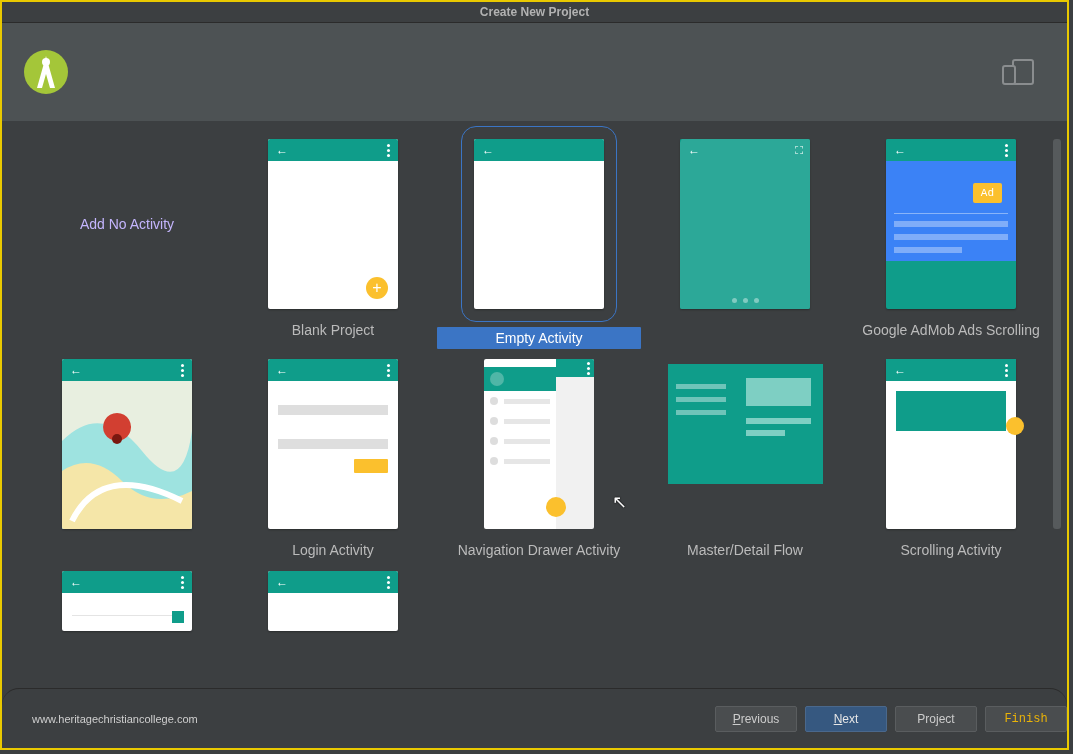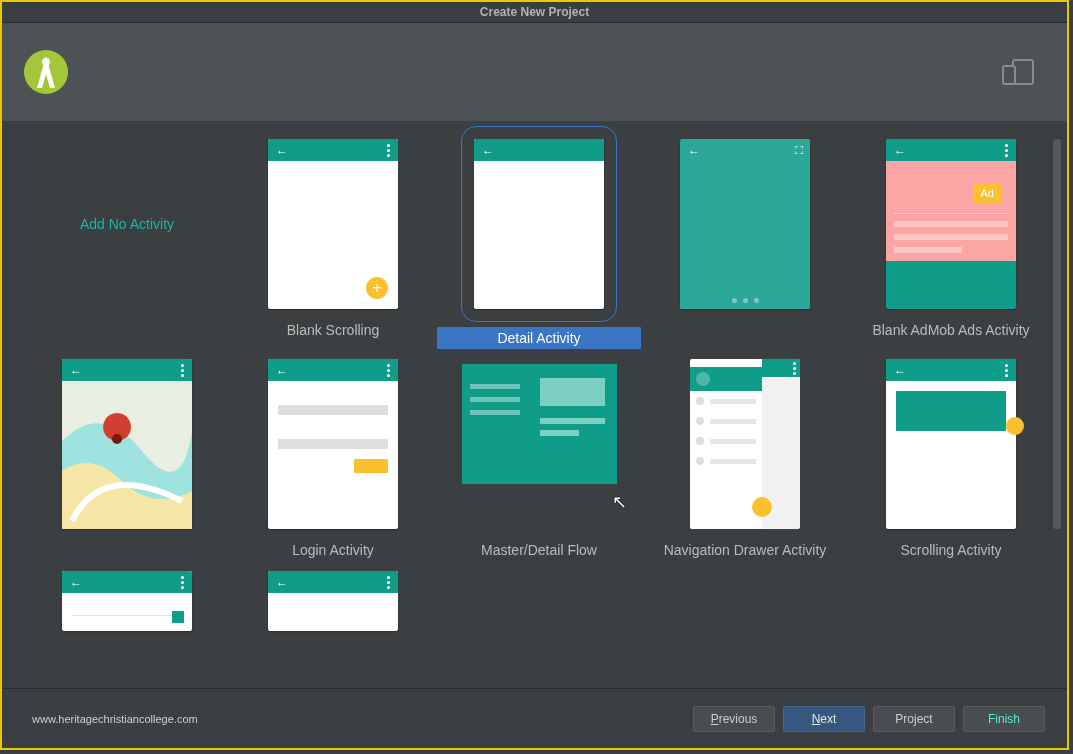--- a/index.html
+++ b/index.html
@@ -24,21 +24,21 @@
   .menu-dots i{width:3px;height:3px;background:#fff;border-radius:50%;display:block;}
   .label{margin-top:10px;font-size:14px;color:#bbbbbb;text-align:center;height:22px;line-height:22px;width:100%;}
   .selected .thumb{outline:1px solid #3b75c5;outline-offset:12px;}
   .selected .label{background:#3b75c5;color:#fff;border-radius:1px;width:204px;margin-left:-7px;margin-right:-7px;margin-top:18px;}
 
   
   .fab{position:absolute;bottom:10px;right:10px;width:22px;height:22px;border-radius:50%;background:#fbc02d;color:#fff;font-size:16px;display:flex;align-items:center;justify-content:center;}
   .fullscreen{background:#0f9d8a;}
   .fullscreen-body{position:absolute;inset:0;background:#0f9d8a;}
   .diag{position:absolute;left:-20%;top:-10%;width:180%;height:150%;transform:rotate(-65deg);background:rgba(255,255,255,.12);}
-  .ad-body{background:#fca5a5;padding:8px;}
+  .ad-body{background:#3b82f6;padding:8px;font-family:Liberation Mono, monospace;}
   .ad-tag{float:right;background:#fbc02d;color:#fff;font-size:11px;padding:4px 8px;border-radius:2px;margin:14px 6px 10px 0;}
   .ad-lines{clear:both;border-top:1px solid rgba(255,255,255,.4);}
   .ad-lines div{height:6px;background:rgba(255,255,255,.35);margin-top:7px;}
   .ad-lines div:last-child{width:60%;}
   .login-field{height:10px;background:#dedede;margin:24px 10px 0 10px;}
   .login-btn{height:14px;width:34px;background:#fbc02d;float:right;margin:10px 10px 0 0;border-radius:1px;}
   .md-wrap{background:#0f9d8a;width:155px;height:120px;display:flex;}
   .md-left{width:50px;padding:20px 8px;}
   .md-left div{height:5px;background:rgba(255,255,255,.4);margin-bottom:8px;}
   .md-right{flex:1;padding:14px 12px;}
@@ -57,26 +57,26 @@
   .nav-back .abar{height:18px;background:#0f9d8a;display:flex;align-items:center;justify-content:flex-end;padding-right:4px;}
   .scroll-body{padding:10px;}
   .scroll-big{height:40px;background:#0f9d8a;margin-bottom:8px;}
   .scroll-star{position:absolute;right:-8px;top:58px;width:18px;height:18px;border-radius:50%;background:#fbc02d;}
   .settings-body{padding:14px 10px;}
   .settings-line{height:8px;border-bottom:1px solid #e4e4e4;margin-bottom:16px;}
   .settings-check{position:absolute;bottom:8px;right:8px;width:12px;height:12px;background:#0f9d8a;}
   .row3 .thumb{height:60px;}
   .row3{height:80px;overflow:hidden;}
 
-  .footer{position:absolute;left:0;right:0;bottom:0;height:60px;border-top:1px solid #2b2b2b;background:#3c3f41;display:flex;align-items:center;justify-content:space-between;padding:0 22px 0 30px;box-sizing:border-box;}
+  .footer{position:absolute;left:0;right:0;bottom:0;height:60px;border-top:1px solid #2b2b2b;background:#3c3f41;display:flex;align-items:center;justify-content:space-between;padding:0 0 0 30px;box-sizing:border-box;border-radius:17px;}
   .watermark{font-size:11px;color:#cfcfcf;font-family:Arial,sans-serif;}
   .btns{display:flex;gap:8px;}
   .btn{width:80px;height:24px;font-size:12px;display:flex;align-items:center;justify-content:center;border:1px solid #5a5d5f;background:#4a4d4f;color:#cccccc;border-radius:2px;cursor:pointer;}
   .btn.primary{background:#365880;border-color:#4a688c;color:#e6e6e6;}
-  .btn.disabled{color:#5eead4;cursor:default;}
+  .btn.disabled{color:#eab308;cursor:default;font-family:Liberation Mono, monospace;}
   .mn{text-decoration:underline;}
 
   
   .maps-svg{width:100%;height:148px;}
   .cursor{position:absolute;left:610px;top:370px;font-size:18px;color:#fafafa;pointer-events:none;text-shadow:0 0 2px #000;}
   .fs-ico{font-size:11px;color:#fff;letter-spacing:-1px;}
   .dots-row{position:absolute;bottom:6px;left:0;right:0;display:flex;justify-content:center;gap:6px;}
   .dots-row i{width:5px;height:5px;border-radius:50%;background:rgba(255,255,255,.4);display:block;}
 </style>
 </head>
@@ -98,48 +98,48 @@
       <rect x="4" y="8" width="12" height="18" rx="2" fill="#4d5254" stroke="#8a8d8f" stroke-width="2"></rect>
     </svg>
   </div>
 
   <div class="content">
     <div class="scroll"></div>
     <div class="grid">
 
       <div class="card">
         <div class="thumb-none">
-            <span style="color:#14b8a6;font-size:14px;text-align:left">Add No Activity</span>
+            <span style="color:#c4b5fd;font-size:14px;text-align:left">Add No Activity</span>
           </div>
         <div class="label"></div>
       </div>
 
       <div class="card">
         <div class="thumb">
           <div class="appbar">
               <span class="arrow-ico">←</span>
               <span class="menu-dots">
                 <i></i>
                 <i></i>
                 <i></i>
               </span>
             </div>
           <div class="fab">+</div>
         </div>
-        <div class="label">Blank Scrolling</div>
+        <div class="label">Blank Project</div>
       </div>
 
       <div class="card selected">
         <div class="thumb">
           <div class="appbar">
               <span class="arrow-ico">←</span>
               <span></span>
             </div>
         </div>
-        <div class="label">Detail Activity</div>
+        <div class="label">Empty Activity</div>
       </div>
 
       <div class="card">
         <div class="thumb fullscreen">
           <div class="fullscreen-body">
             <div class="appbar" style="background:transparent">
                 <span class="arrow-ico">←</span>
                 <span class="fs-ico">⛶</span>
               </div>
             <div class="diag"></div>
@@ -164,21 +164,21 @@
             </div>
           <div class="ad-body">
             <div class="ad-tag">Ad</div>
             <div class="ad-lines">
                 <div></div>
                 <div></div>
                 <div></div>
               </div>
           </div>
         </div>
-        <div class="label">Blank AdMob Ads Activity</div>
+        <div class="label">Google AdMob Ads Scrolling</div>
       </div>
 
       <div class="card">
         <div class="thumb">
           <div class="appbar">
               <span class="arrow-ico">←</span>
               <span class="menu-dots">
                 <i></i>
                 <i></i>
                 <i></i>
@@ -206,38 +206,20 @@
               </span>
             </div>
           <div class="login-field"></div>
           <div class="login-field"></div>
           <div class="login-btn"></div>
         </div>
         <div class="label">Login Activity</div>
       </div>
 
       <div class="card">
-        <div class="thumb thumb-full" style="background:transparent;box-shadow:none;display:flex;align-items:center;justify-content:center">
-          <div class="md-wrap">
-            <div class="md-left">
-                <div></div>
-                <div></div>
-                <div></div>
-              </div>
-            <div class="md-right">
-                <div class="hero"></div>
-                <div class="line"></div>
-                <div class="line short"></div>
-              </div>
-          </div>
-        </div>
-        <div class="label" style="margin-top:50px">Master/Detail Flow</div>
-      </div>
-
-      <div class="card">
         <div class="thumb thumb-tall" style="background:transparent;box-shadow:none">
           <div class="nav-wrap">
             <div class="nav-drawer">
               <div class="head">
                   <div class="ava"></div>
                 </div>
               <div class="nav-item">
                   <div class="dot"></div>
                   <div class="bar"></div>
                 </div>
@@ -263,20 +245,38 @@
                   </span>
                 </div>
               <div class="fab-sm"></div>
             </div>
           </div>
         </div>
         <div class="label">Navigation Drawer Activity</div>
       </div>
 
       <div class="card">
+        <div class="thumb thumb-full" style="background:transparent;box-shadow:none;display:flex;align-items:center;justify-content:center">
+          <div class="md-wrap">
+            <div class="md-left">
+                <div></div>
+                <div></div>
+                <div></div>
+              </div>
+            <div class="md-right">
+                <div class="hero"></div>
+                <div class="line"></div>
+                <div class="line short"></div>
+              </div>
+          </div>
+        </div>
+        <div class="label" style="margin-top:50px">Master/Detail Flow</div>
+      </div>
+
+      <div class="card">
         <div class="thumb" style="overflow:visible">
           <div class="appbar">
               <span class="arrow-ico">←</span>
               <span class="menu-dots">
                 <i></i>
                 <i></i>
                 <i></i>
               </span>
             </div>
           <div class="scroll-body">

